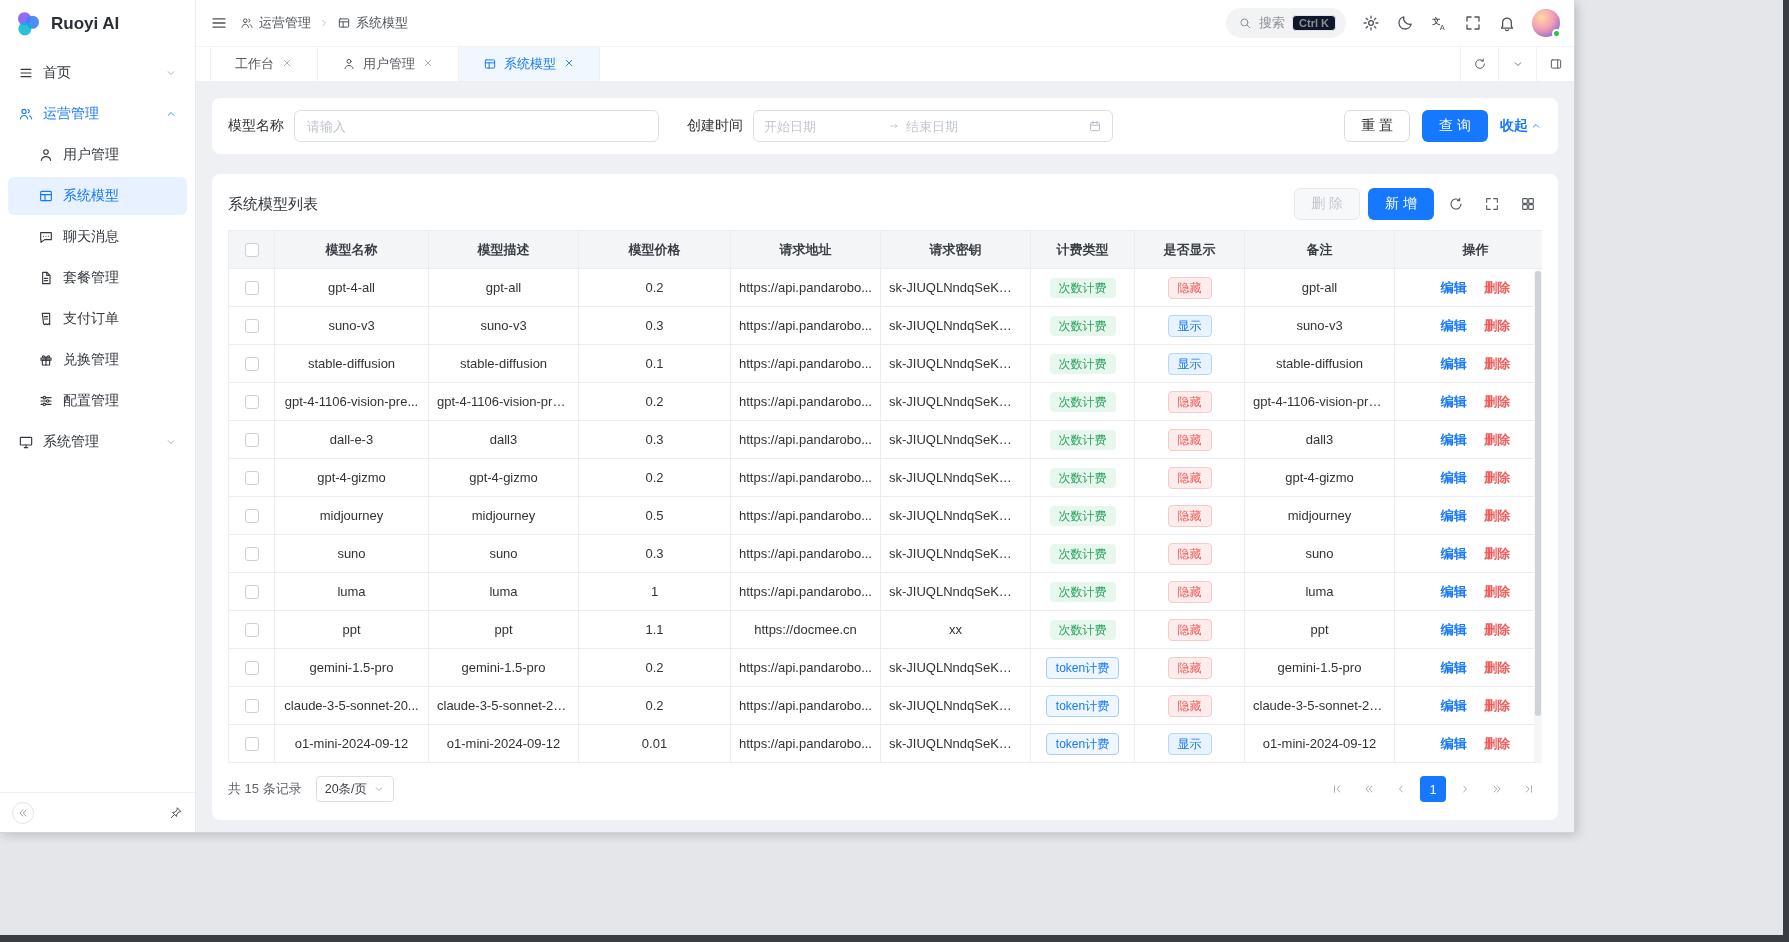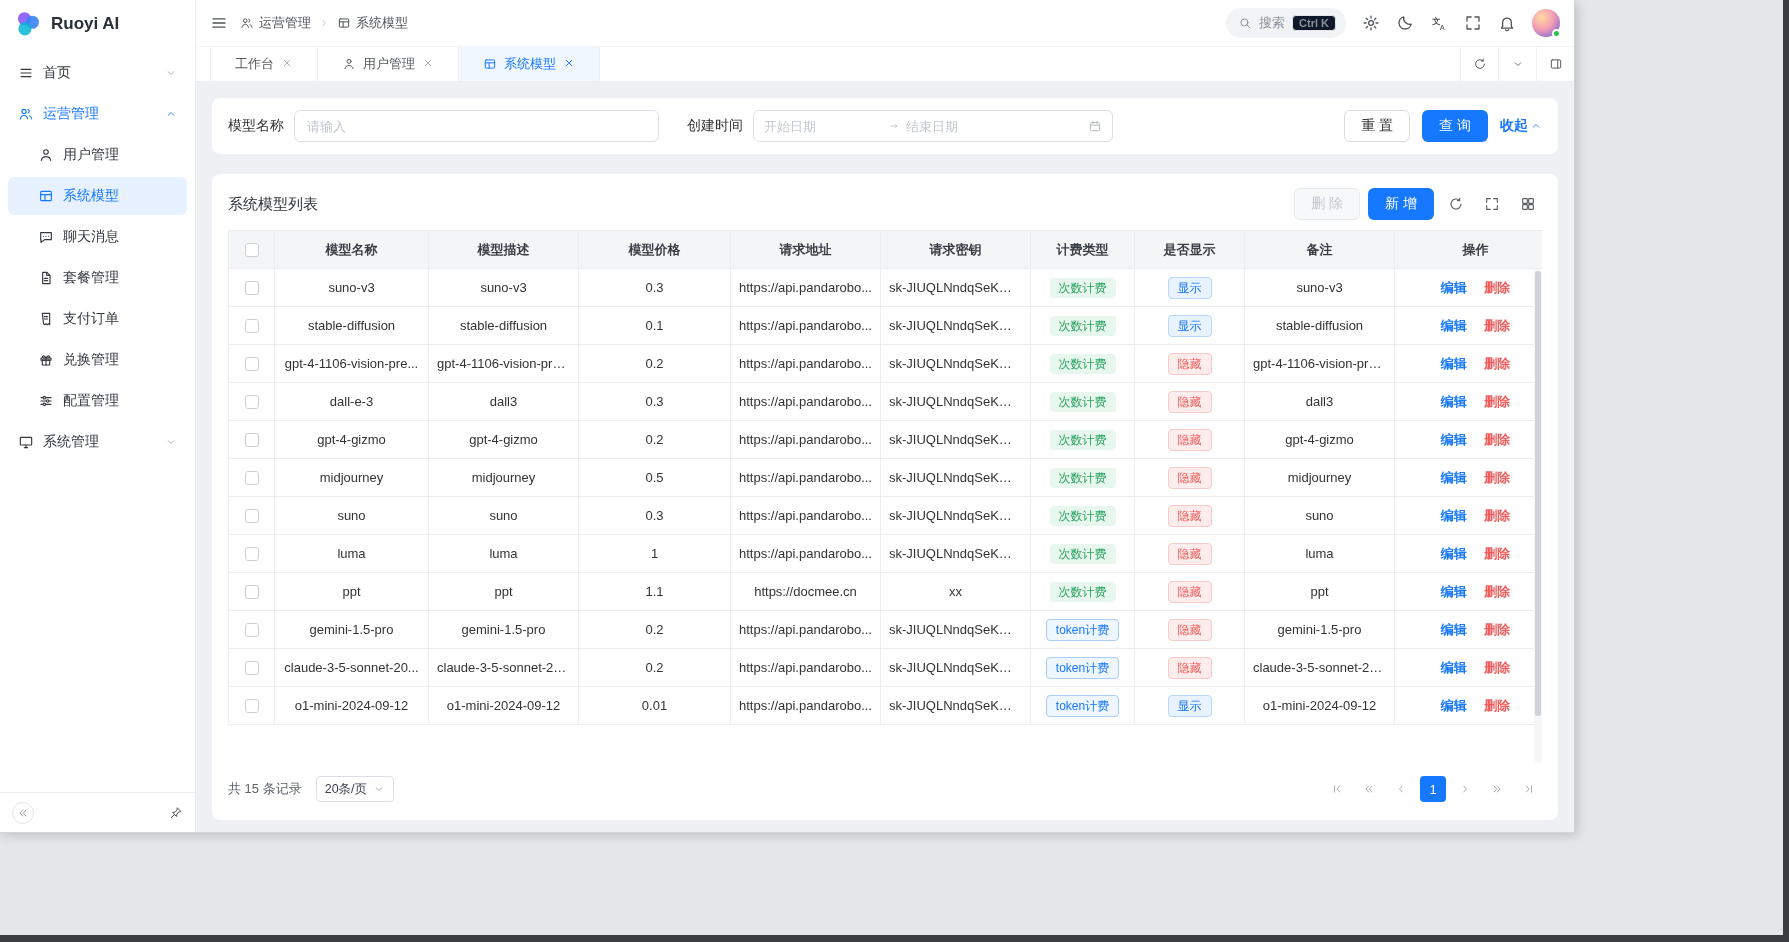--- a/index.html
+++ b/index.html
@@ -442,20 +442,35 @@
                 <th>请求地址</th>
                 <th>请求密钥</th>
                 <th>计费类型</th>
                 <th>是否显示</th>
                 <th>备注</th>
                 <th>操作</th>
               </tr>
             </thead>
             <tbody>
 
+            <tr>
+                <td><span class="checkbox"></span></td>
+                <td>gpt-4-all</td>
+                <td>gpt-all</td>
+                <td>0.2</td>
+                <td>https://api.pandarobo...</td>
+                <td>sk-JIUQLNndqSeKWU...</td>
+                <td><span class="badge badge-count">次数计费</span></td>
+                <td><span class="badge badge-hide">隐藏</span></td>
+                <td>gpt-all</td>
+                <td>
+                  <a class="lnk edit">编辑</a>
+                  <a class="lnk del">删除</a>
+                </td>
+              </tr>
                 <tr>
                 <td><span class="checkbox"></span></td>
                 <td>suno-v3</td>
                 <td>suno-v3</td>
                 <td>0.3</td>
                 <td>https://api.pandarobo...</td>
                 <td>sk-JIUQLNndqSeKWU...</td>
                 <td><span class="badge badge-count">次数计费</span></td>
                 <td><span class="badge badge-show">显示</span></td>
                 <td>suno-v3</td>

